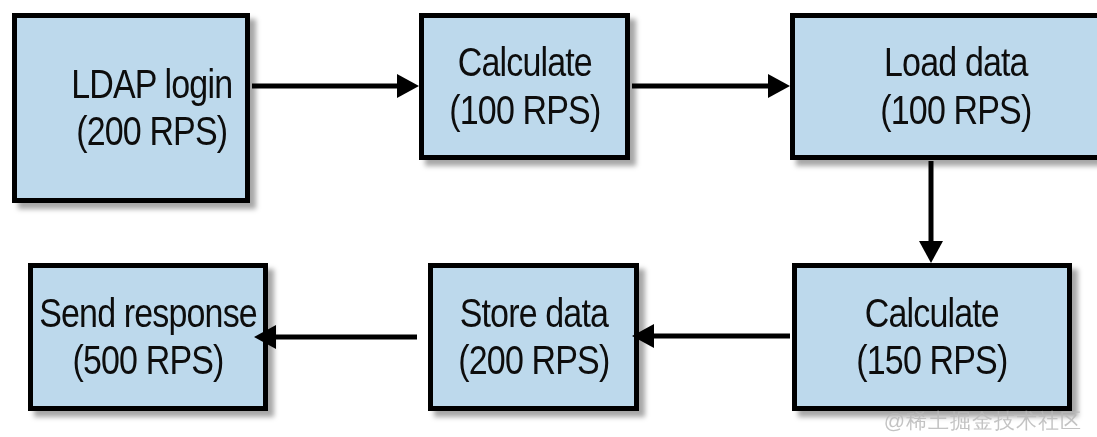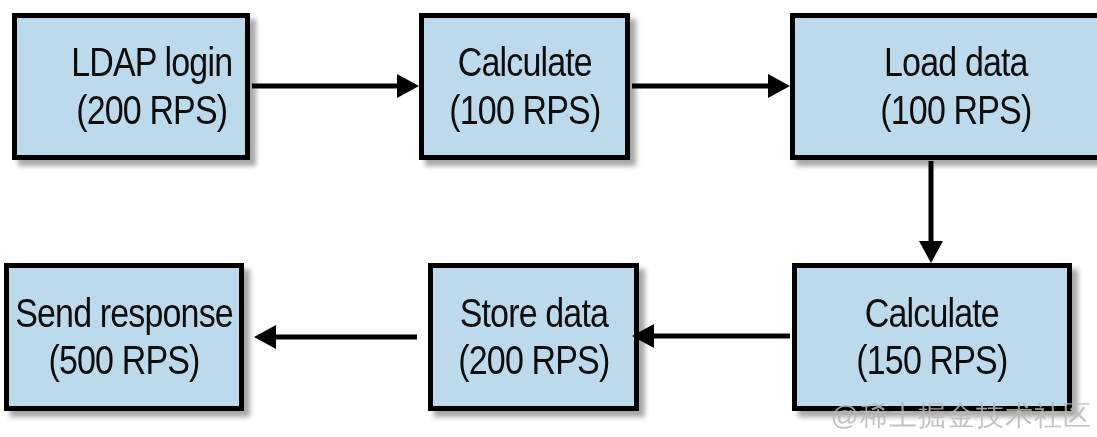--- a/index.html
+++ b/index.html
@@ -39,55 +39,55 @@
   .node-label span { display: block; }
   .arrows {
     position: absolute;
     left: 0; top: 0;
     width: 1097px;
     height: 437px;
     pointer-events: none;
   }
   .watermark {
     position: absolute;
-    right: 5px;
+    right: 15px;
     bottom: 2px;
-    font-size: 28px;
+    font-size: 21px;
     color: rgba(185,185,185,0.85);
     letter-spacing: 1px;
     user-select: none;
   }
 </style>
 </head>
 <body>
 
 <div class="stage">
 
-  <div class="node" style="left:12px; top:13px; width:238px; height:147px;padding-left:42px;">
+  <div class="node" style="left:12px; top:13px; width:238px; height:190px;padding-left:42px;">
     <div class="node-label">
       <span>LDAP login</span>
       <span>(200 RPS)</span>
     </div>
   </div>
 
   <div class="node" style="left:419px; top:13px; width:211px; height:147px;">
     <div class="node-label">
       <span>Calculate</span>
       <span>(100 RPS)</span>
     </div>
   </div>
 
   <div class="node" style="left:790px; top:13px; width:332px; height:147px;">
     <div class="node-label">
       <span>Load data</span>
       <span>(100 RPS)</span>
     </div>
   </div>
 
-  <div class="node" style="left:4px; top:263px; width:240px; height:148px;">
+  <div class="node" style="left:28px; top:263px; width:240px; height:148px;">
     <div class="node-label">
       <span>Send response</span>
       <span>(500 RPS)</span>
     </div>
   </div>
 
   <div class="node" style="left:428px; top:263px; width:211px; height:148px;">
     <div class="node-label">
       <span>Store data</span>
       <span>(200 RPS)</span>

